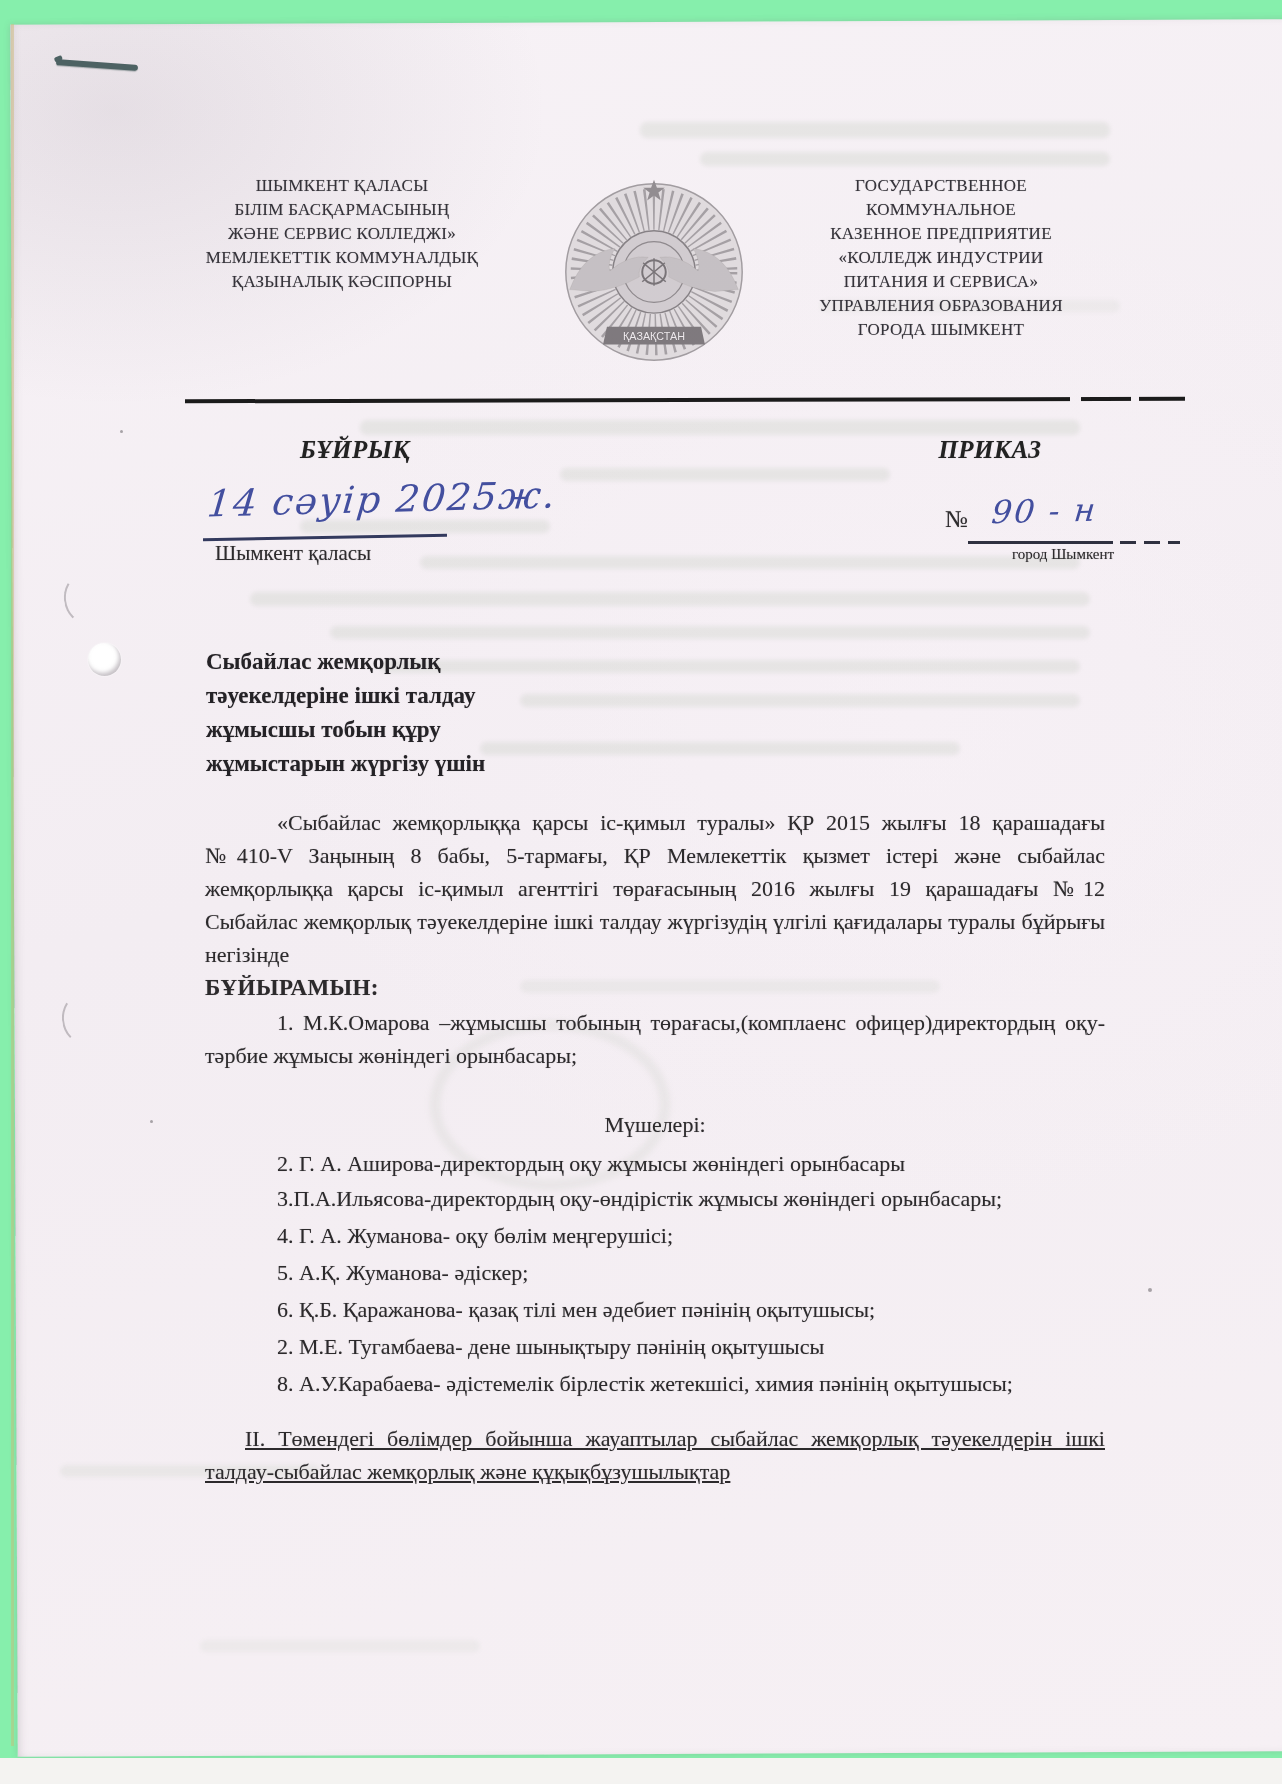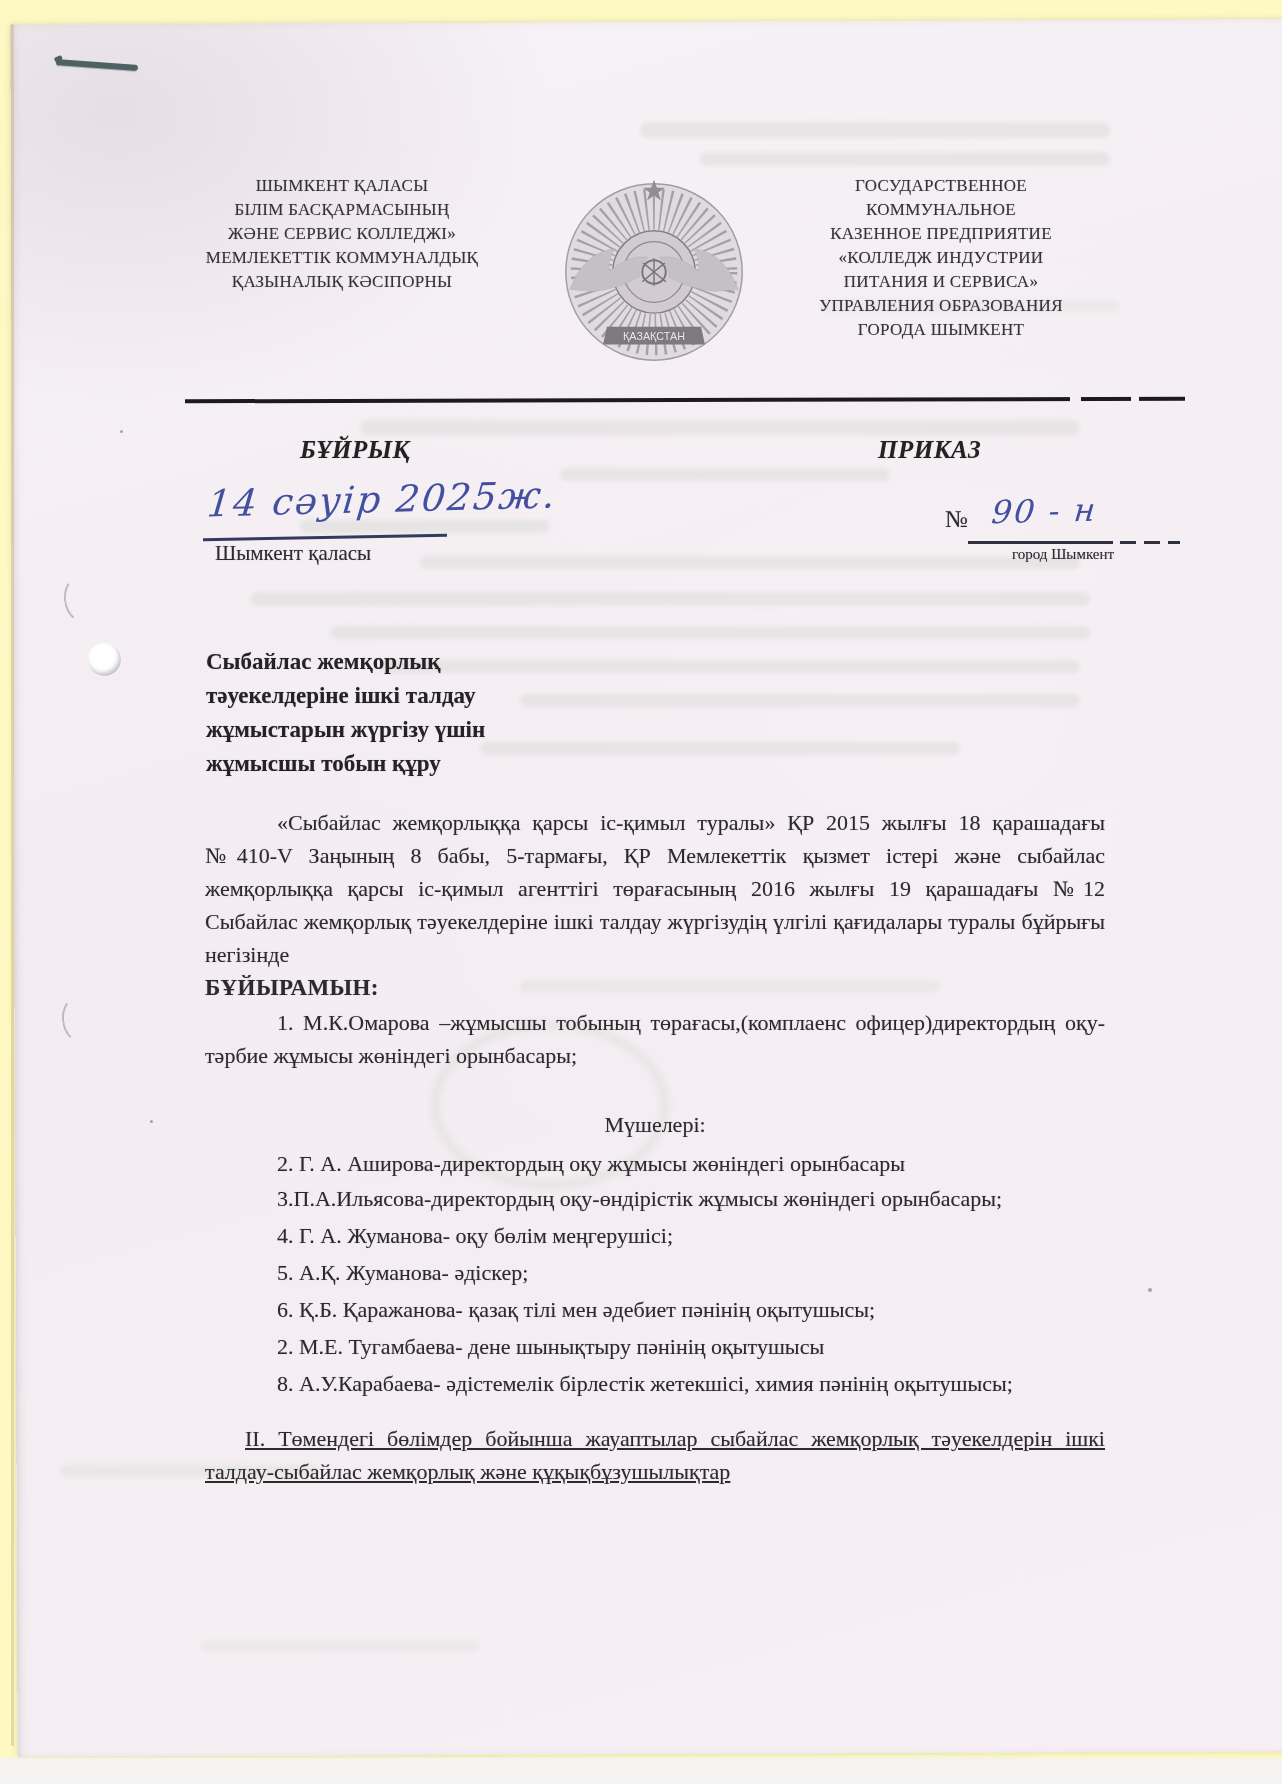--- a/index.html
+++ b/index.html
@@ -1,17 +1,17 @@
 <!DOCTYPE html>
 <html><head>
 <meta charset="utf-8">
 <style>
   html,body{margin:0;padding:0;background:#fbfaf8;}
   .page{position:relative;width:1282px;height:1784px;overflow:hidden;
-        background:#fef9c3;font-family:"Liberation Serif","DejaVu Serif",serif;}
+        background:#86efac;font-family:"Liberation Serif","DejaVu Serif",serif;}
   
   .paper{position:absolute;left:14px;top:22px;width:1292px;height:1732px;
          background:
            radial-gradient(620px 420px at 8% 5%, rgba(140,125,140,.16), transparent 70%),
            radial-gradient(900px 700px at 70% 40%, rgba(248,242,247,.6), transparent 75%),
            linear-gradient(165deg,#f7f2f6 0%,#f3edf2 45%,#f6f0f4 100%);
          transform:rotate(-0.25deg);
          box-shadow:0 0 6px rgba(120,110,120,.25), inset 5px 0 12px -7px rgba(110,100,110,.45);}
   .edge-yellow{position:absolute;left:11px;top:24px;width:3px;height:1722px;
                background:rgba(205,185,115,.45);}
@@ -42,21 +42,21 @@
   .org-right{left:788px;top:174px;width:306px;}
   .emblem{position:absolute;left:556px;top:172px;width:196px;height:196px;opacity:.92;}
 
   .rule{position:absolute;left:185px;top:398px;width:1000px;height:4px;
         background:linear-gradient(to right,#1b1b1b 0 88.5%,transparent 88.5% 89.6%,
                    #1b1b1b 89.6% 94.6%,transparent 94.6% 95.4%,#1b1b1b 95.4% 100%);
         transform:rotate(-0.15deg);}
 
   .order-title{position:absolute;font-size:25px;font-weight:700;letter-spacing:.5px;color:#222;font-style:italic;}
   .t-kk{left:240px;top:436px;width:230px;text-align:center;}
-  .t-ru{left:878px;top:436px;width:224px;}
+  .t-ru{left:878px;top:436px;width:224px;text-align:center;}
 
   .hand{font-family:"DejaVu Serif",serif;font-style:italic;color:#434f9f;
         transform:skewX(-7deg) rotate(-1.5deg);letter-spacing:2px;text-shadow:none;}
   .date-hand{position:absolute;left:208px;top:478px;font-size:37px;}
   .date-line{position:absolute;left:203px;top:536px;width:244px;height:3px;background:#333a5e;
              transform:rotate(-1deg);}
   .place-kk{position:absolute;left:215px;top:541px;font-size:21px;}
   .num-label{position:absolute;left:945px;top:506px;font-size:24px;}
   .num-hand{position:absolute;left:992px;top:492px;font-size:32px;}
   .num-line{position:absolute;left:968px;top:541px;width:145px;height:3px;background:#2f3140;}
@@ -162,22 +162,22 @@
 
     <div class="num-label">№</div>
     <div class="hand num-hand">90 - н</div>
     <div class="num-line"></div>
     <div class="num-line-dash"></div>
     <div class="place-ru">город  Шымкент</div>
 
     <div class="subject">
       <div>Сыбайлас жемқорлық</div>
       <div>тәуекелдеріне ішкі талдау</div>
+      <div>жұмысшы тобын құру</div>
       <div>жұмыстарын жүргізу  үшін</div>
-      <div>жұмысшы тобын құру</div>
     </div>
 
     <div class="body-col">
       <p class="preamble">«Сыбайлас жемқорлыққа қарсы іс-қимыл туралы» ҚР 2015 жылғы 18 қарашадағы №410-V Заңының 8 бабы, 5-тармағы, ҚР Мемлекеттік қызмет істері және сыбайлас жемқорлыққа қарсы іс-қимыл агенттігі төрағасының 2016 жылғы 19 қарашадағы №12 Сыбайлас жемқорлық тәуекелдеріне ішкі талдау жүргізудің үлгілі қағидалары туралы бұйрығы негізінде</p>
       <p class="resolve">БҰЙЫРАМЫН:</p>
       <p class="ind72 mi">1. М.К.Омарова –жұмысшы тобының төрағасы,(комплаенс офицер)директордың оқу-тәрбие жұмысы жөніндегі орынбасары;</p>
       <p class="members-h">Мүшелері:</p>
       <p class="ind72 mi">2. Г. А. Аширова-директордың оқу жұмысы жөніндегі орынбасары</p>
       <p class="ind72 mi">3.П.А.Ильясова-директордың оқу-өндірістік жұмысы жөніндегі орынбасары;</p>
       <p class="ind72 mi-sp">4. Г. А. Жуманова- оқу бөлім меңгерушісі;</p>

